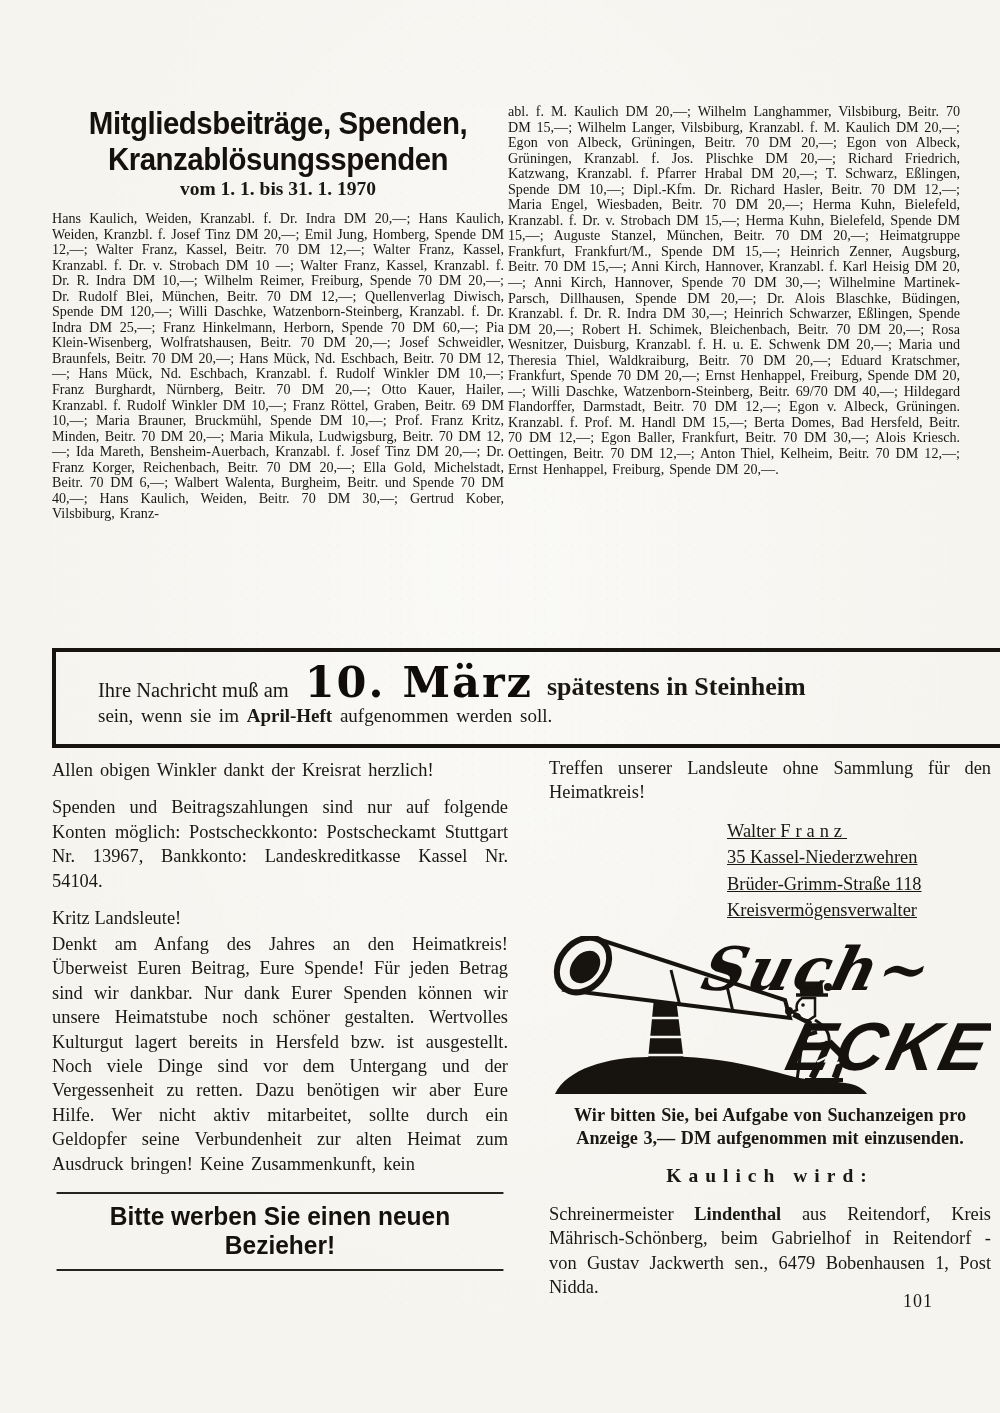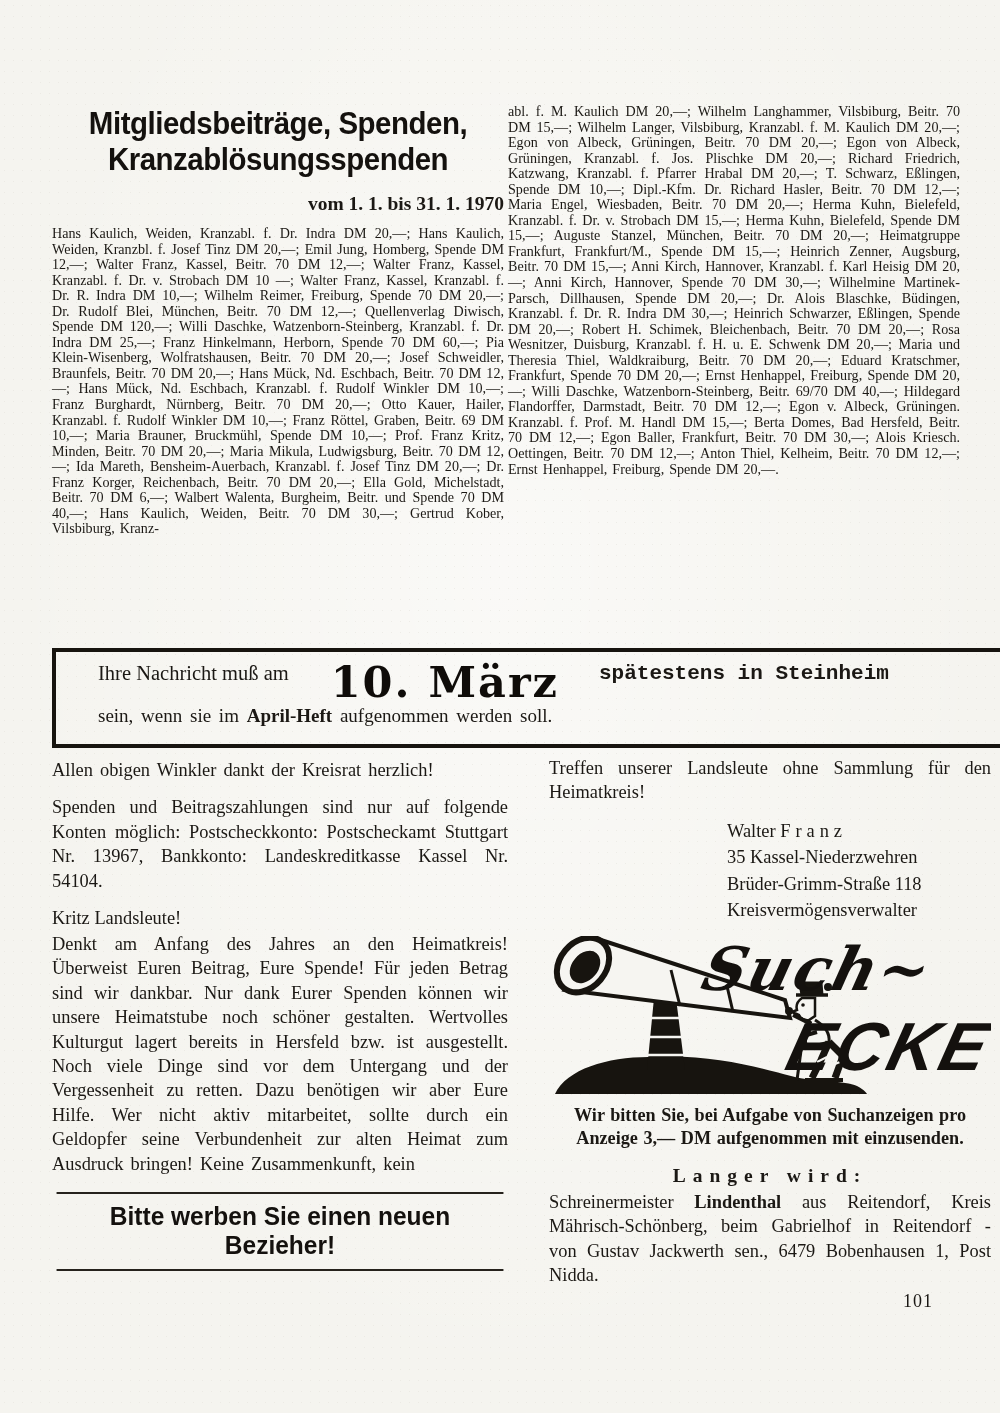--- a/index.html
+++ b/index.html
@@ -27,49 +27,48 @@
   .headline{
     text-align:center;
     font-family:"Liberation Sans","DejaVu Sans",sans-serif;
     font-weight:bold;
     font-size:31px;line-height:36px;
     letter-spacing:-0.5px;
     transform:scaleX(.95);transform-origin:50% 0;
     color:#14110e;
   }
   .dateline{
-    text-align:right;
+    text-align:center;
     font-weight:bold;
     font-size:19.5px;
-    margin-top:15px;
   }
   .donors{
     margin-top:11px;
     font-size:14.1px;line-height:15.55px;
     text-align:justify;
     word-spacing:1.5px;
   }
   .col-right-top{position:absolute;left:508px;top:104px;width:452px;}
   .col-right-top .donors{margin-top:0;}
   
   .deadline-box{
     position:absolute;left:52px;top:648px;width:885px;height:82px;
     border:4px solid #17140f;
     background:transparent;
     padding:10px 42px 0 42px;
   }
-  .deadline-line1{display:flex;align-items:flex-start;gap:26px;}
+  .deadline-line1{display:flex;align-items:flex-end;}
   .dl-pre{font-size:20.5px;}
   .dl-date{
     font-family:"DejaVu Serif",serif;
     font-weight:bold;font-size:43px;line-height:40px;
     letter-spacing:2px;color:#0f0c09;
     margin-left:16px;
   }
-  .dl-post{font-weight:bold;font-size:21px;margin-left:14px;font-family:Liberation Mono, monospace;}
+  .dl-post{font-weight:bold;font-size:26px;margin-left:14px;}
   .deadline-line2{font-size:19px;margin-top:3px;word-spacing:3px;}
   .deadline-line2 b{font-weight:bold;}
   
   .col-left-bottom{position:absolute;left:52px;top:758px;width:456px;}
   .col-right-bottom{position:absolute;left:549px;top:756px;width:442px;}
   .para{
     font-size:18.4px;line-height:24.4px;
     text-align:justify;word-spacing:2.5px;
     margin:0 0 13px 0;
   }
@@ -78,34 +77,34 @@
     margin-top:16px;
     border-top:2.5px solid #26221c;
     border-bottom:2.5px solid #26221c;
     padding:8px 0 9px 0;
     text-align:center;
     font-family:"Liberation Sans","DejaVu Sans",sans-serif;
     font-weight:bold;font-size:25px;
     letter-spacing:0;color:#14110e;
     transform:scaleX(.98);
   }
-  .signature{margin:6px 0 0 178px;font-size:18.4px;line-height:26.5px;}
+  .signature{margin:6px 0 0 178px;font-size:18.4px;line-height:26.5px;text-decoration:underline;}
   .sig-last{letter-spacing:5px;}
   .such-ecke{display:block;margin:12px 0 4px 0;}
   .fee-note{
     font-weight:bold;text-align:center;
     font-size:18.2px;line-height:23.5px;
     margin:2px 0 0 0;word-spacing:1px;
   }
   .gesucht{
     font-weight:bold;text-align:center;
     font-size:19.5px;letter-spacing:7px;
     margin:14px 0 0 0;
   }
-  .wanted{margin-top:3px;}
+  .wanted{margin-top:15px;}
   .pagenum{
     position:absolute;left:903px;top:1291px;
     font-weight:normal;font-size:18px;letter-spacing:1px;
   }
 </style>
 </head>
 <body>
 
 <div class="page">
   <div class="grain"></div>
@@ -184,20 +183,20 @@
         <line x1="286" y1="128" x2="296" y2="124" stroke="#f6f5f1" stroke-width="2"></line>
         <line x1="254" y1="100" x2="248" y2="144" stroke-width="3"></line>
         <line x1="256" y1="144" x2="294" y2="144" stroke-width="4"></line>
       </g>
 
       <text transform="translate(150,54) skewX(-14)" font-family="'DejaVu Serif',serif" font-style="italic" font-weight="bold" font-size="60" letter-spacing="2" fill="#14110e">Such~</text>
       <text transform="translate(234,134) skewX(-14)" font-family="'Liberation Sans','DejaVu Sans',sans-serif" font-style="italic" font-weight="bold" font-size="68" letter-spacing="3" fill="#14110e">ECKE</text>
     </svg>
 
     <p class="fee-note">Wir bitten Sie, bei Aufgabe von Suchanzeigen pro Anzeige 3,— DM aufgenommen mit einzusenden.</p>
-    <p class="gesucht">Langer wird:</p>
+    <p class="gesucht">Kaulich wird:</p>
     <p class="para wanted">
       <span>Schreinermeister </span><b>Lindenthal</b><span> aus Reitendorf, Kreis Mährisch-Schönberg, beim Gabrielhof in Reitendorf - von Gustav Jackwerth sen., 6479 Bobenhausen 1, Post Nidda.</span>
     </p>
   </div>
 
   <div class="pagenum">101</div>
 </div>
 
 </body></html>

